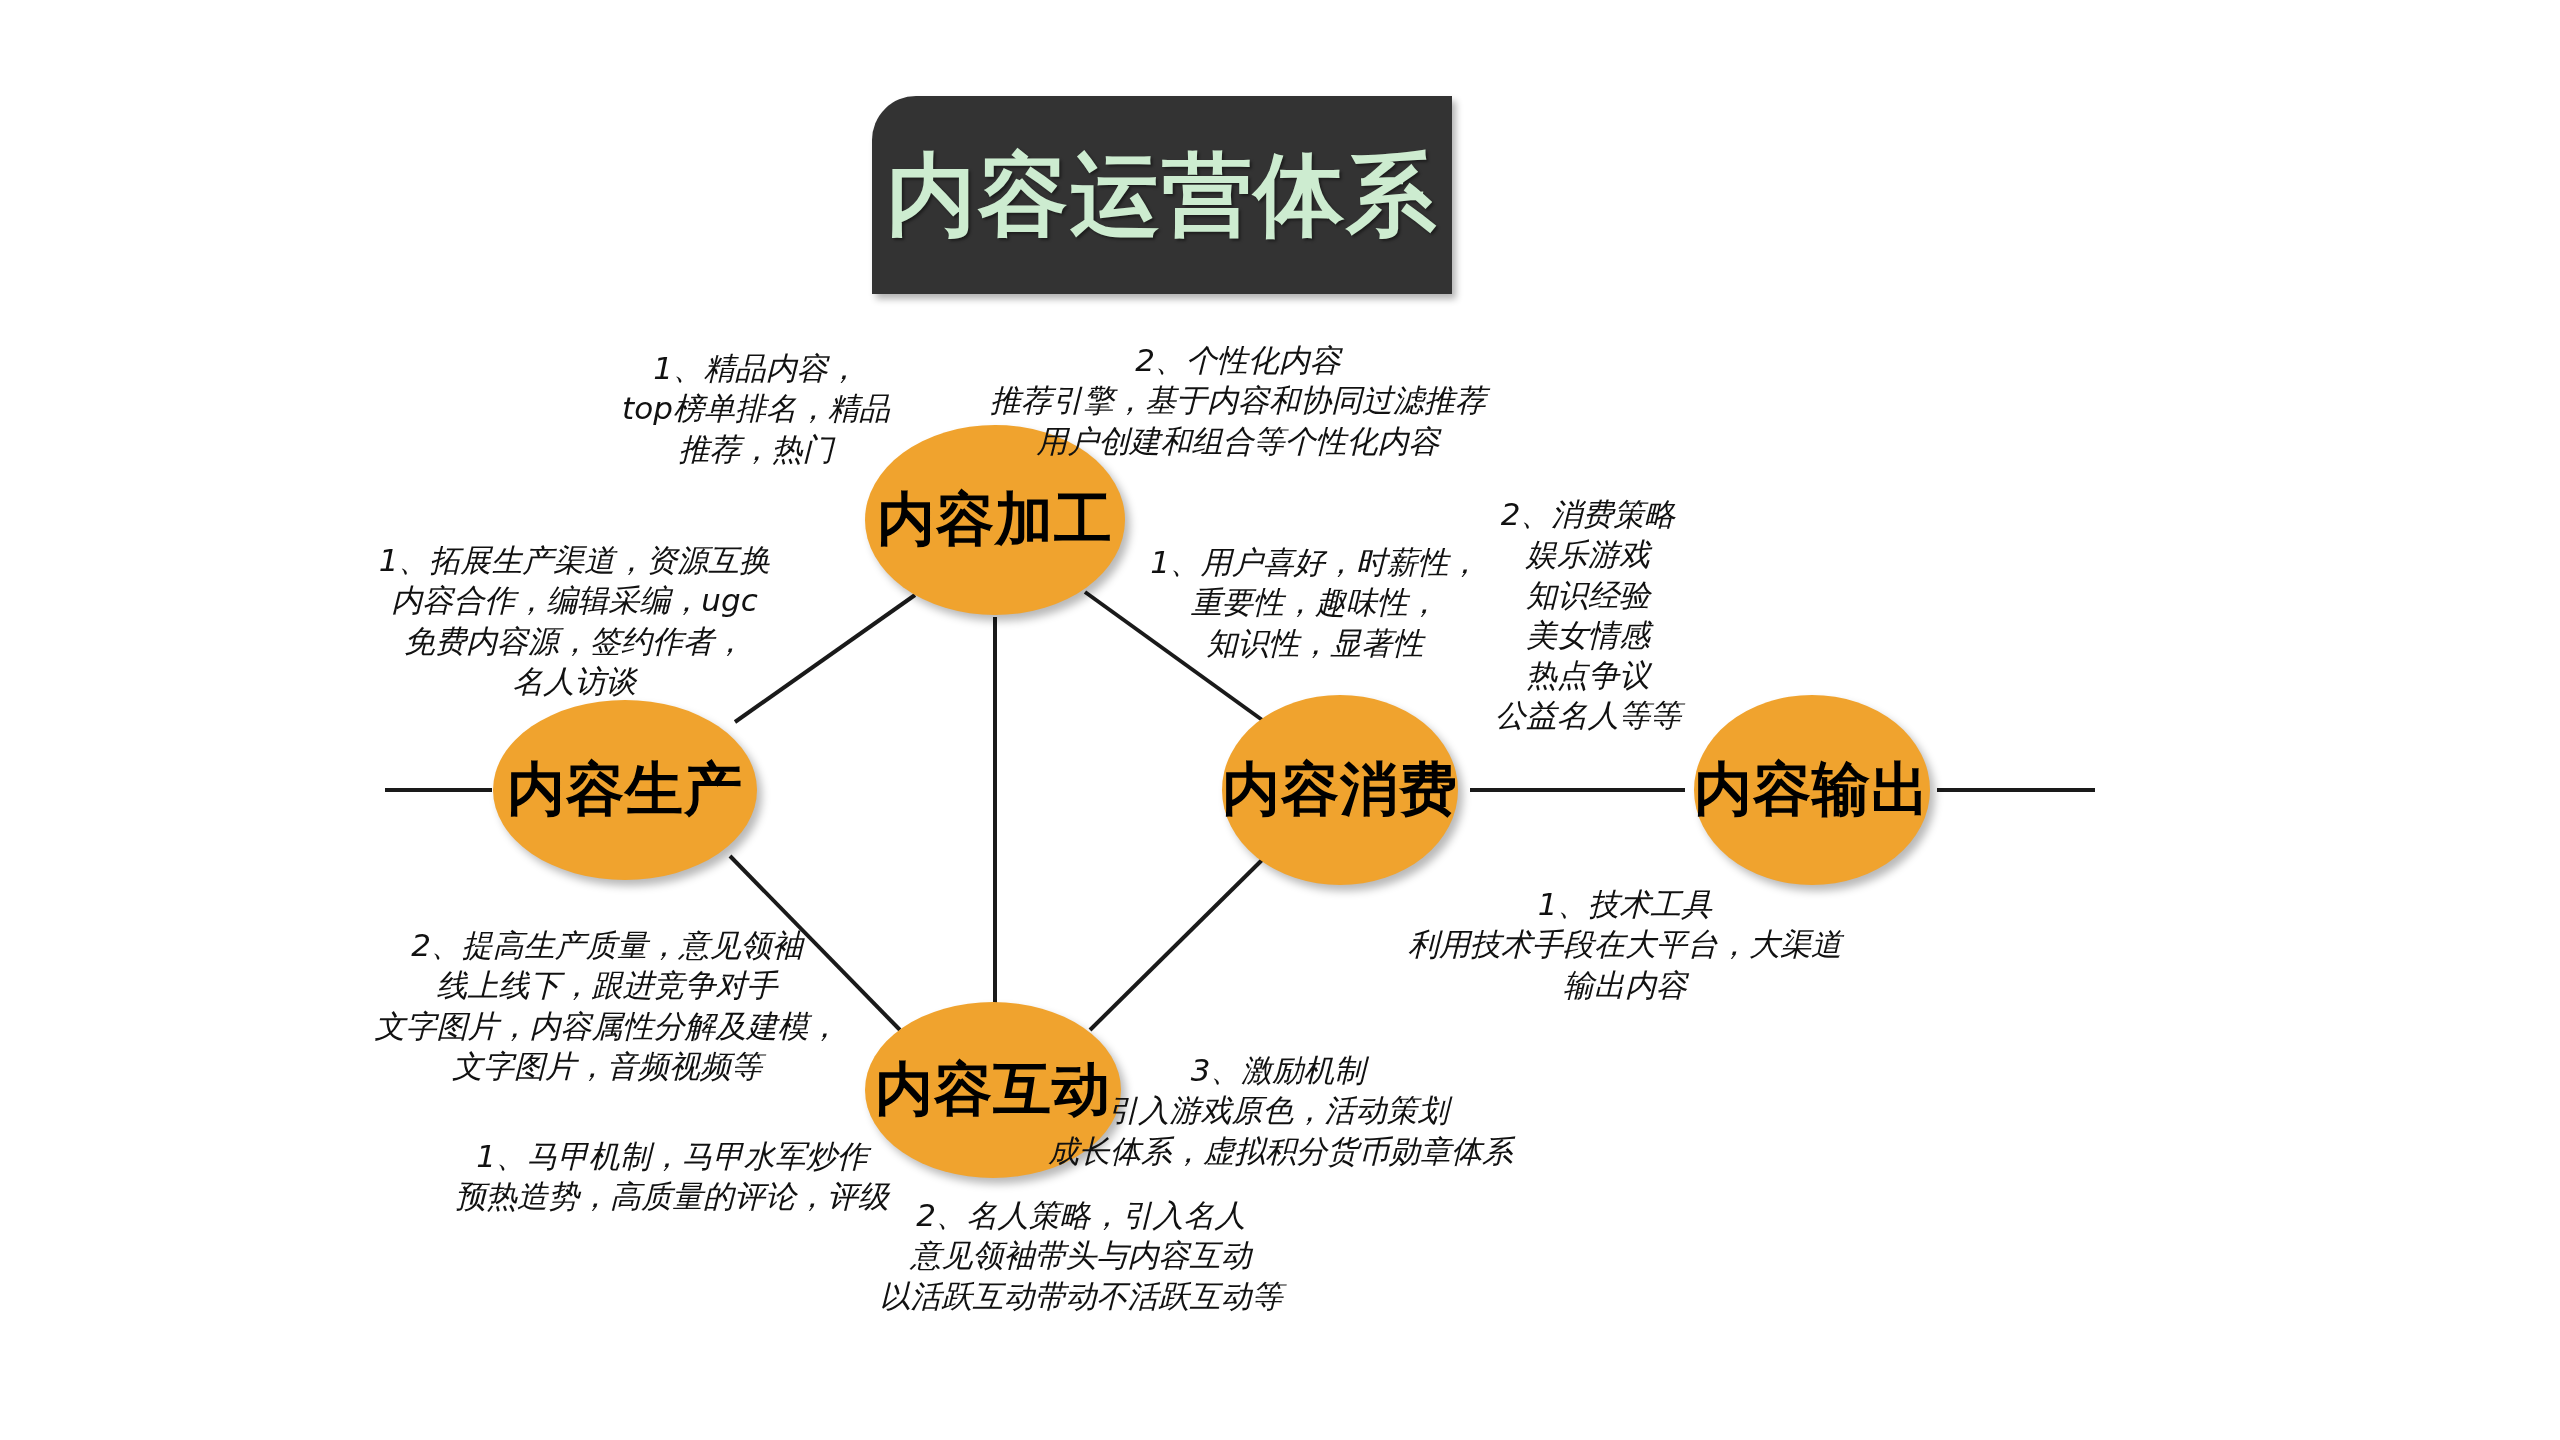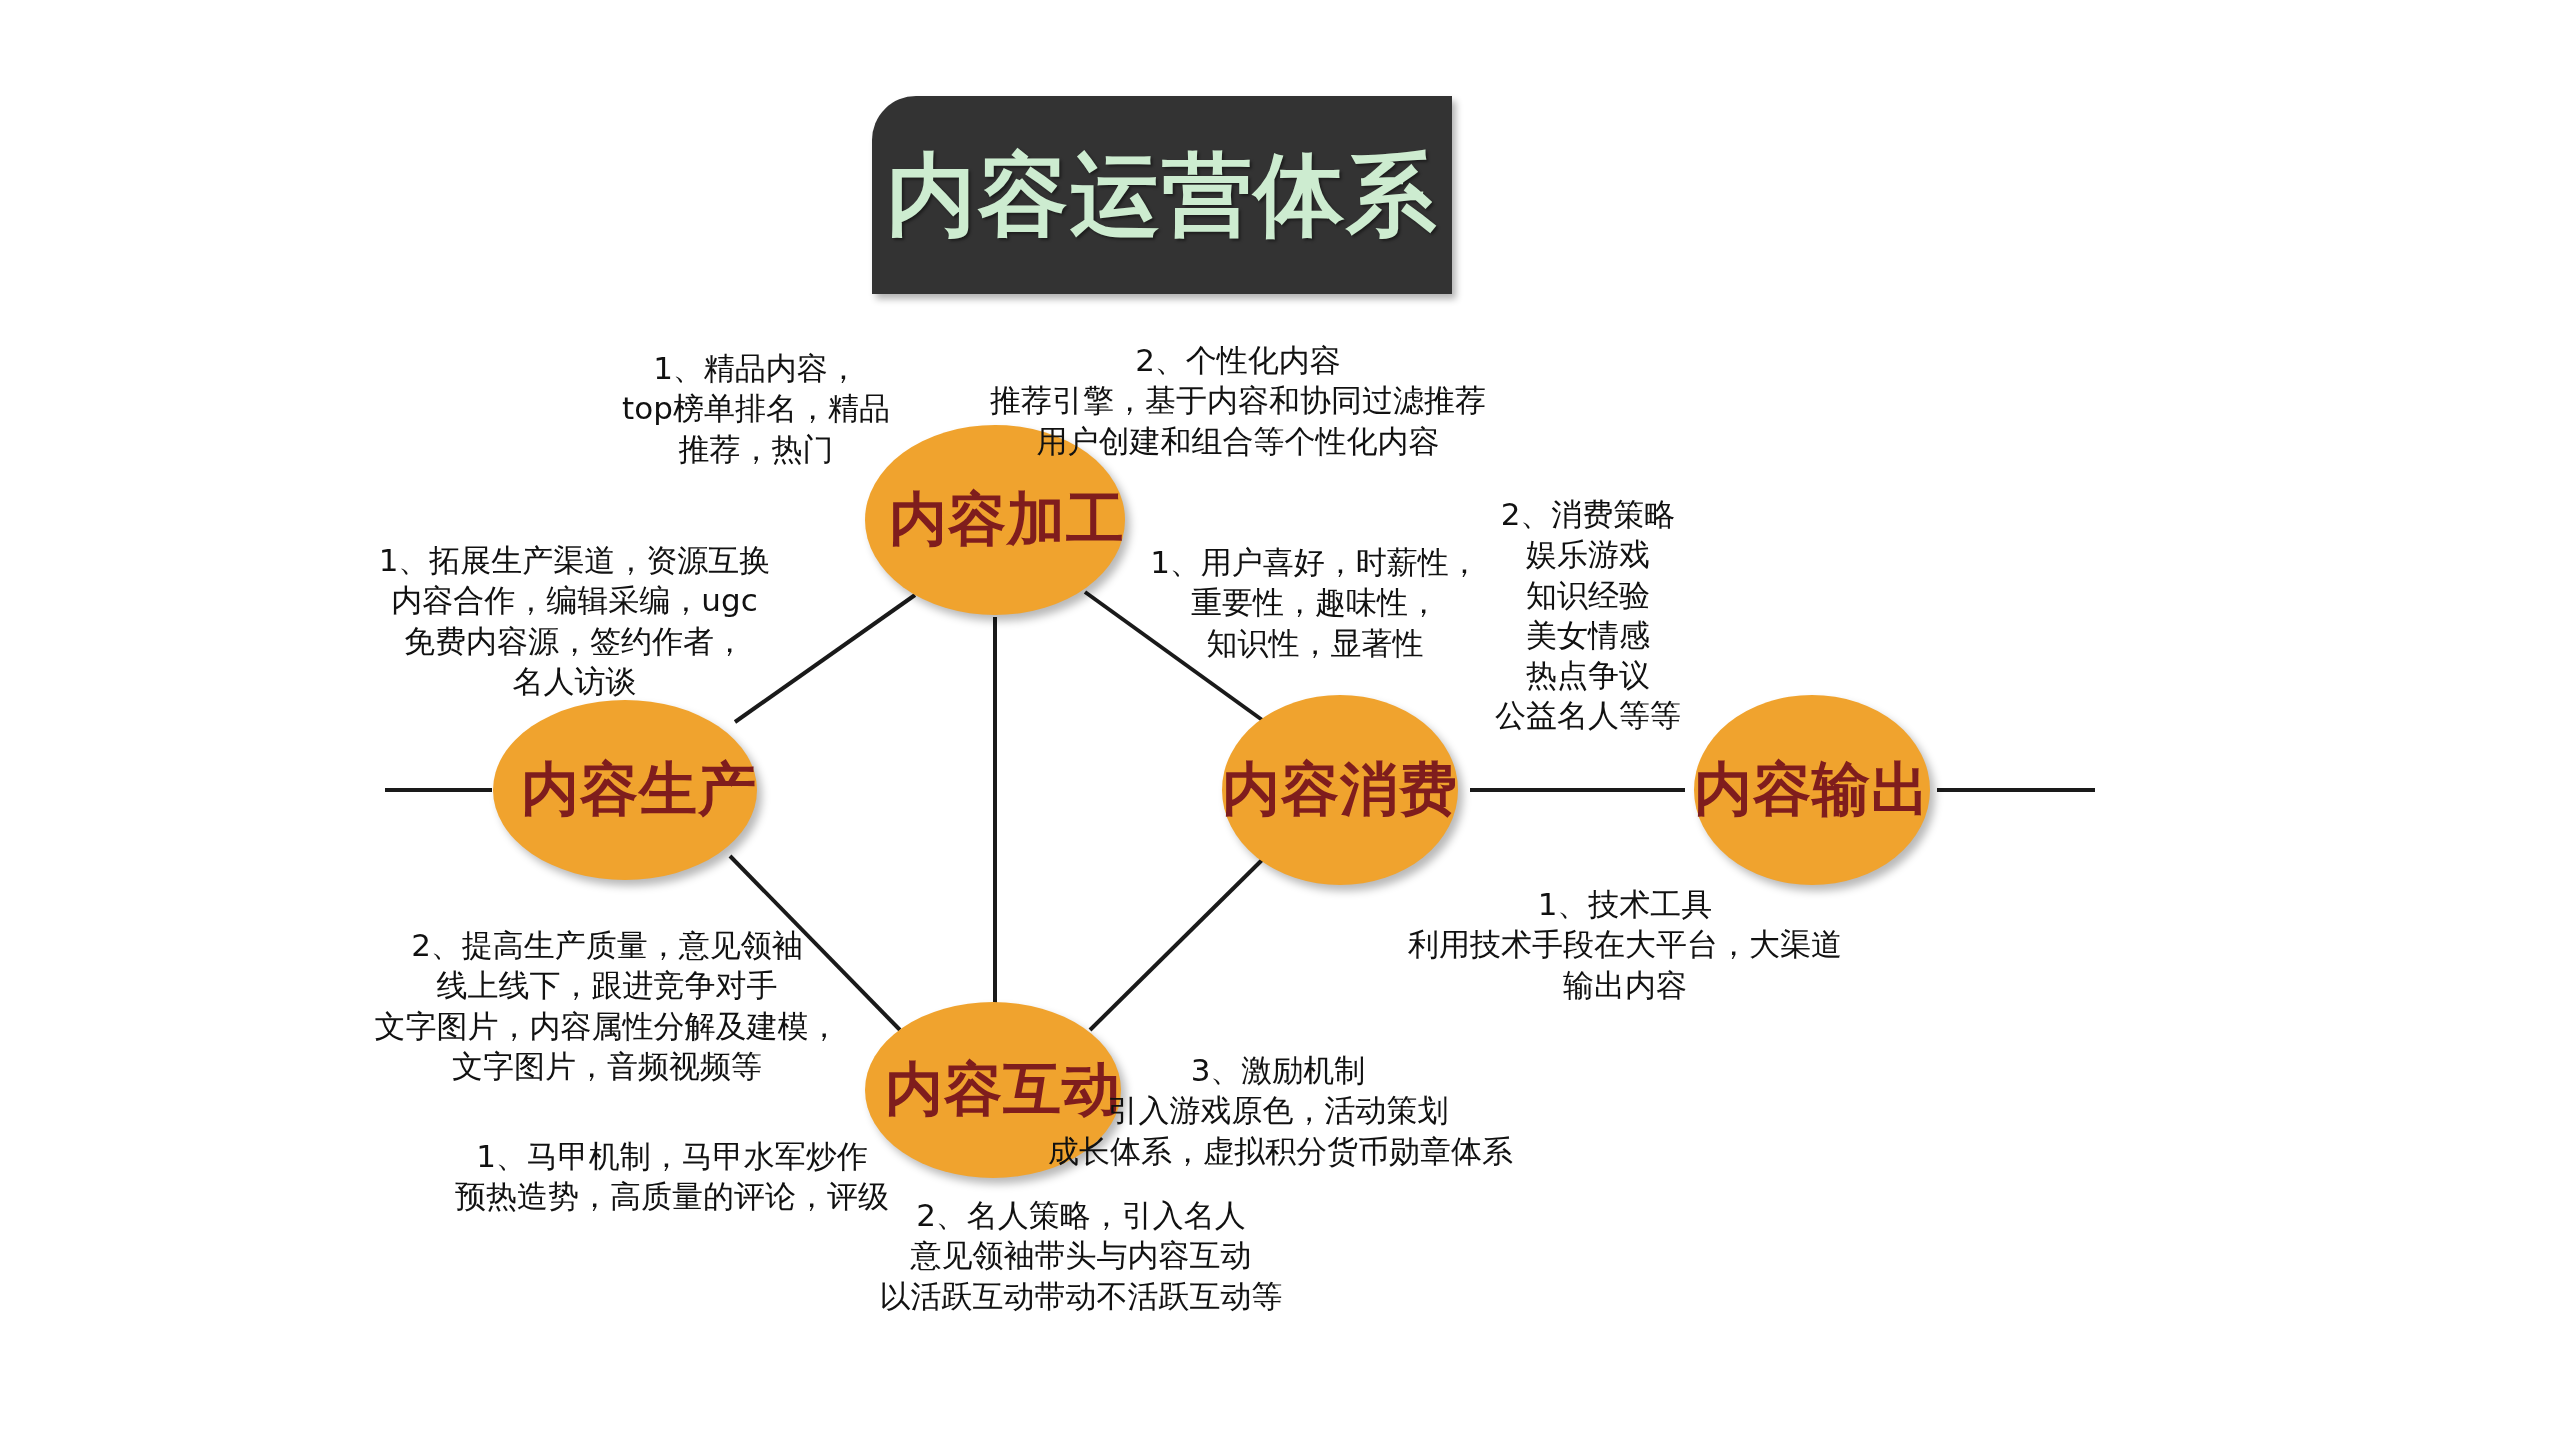--- a/index.html
+++ b/index.html
@@ -34,38 +34,39 @@
 
   
   #links{position:absolute;left:0;top:0;width:2560px;height:1440px;}
 
   
   .node{
     position:absolute;
     background:#f0a32e;
     border-radius:50%;
     box-shadow:5px 6px 8px rgba(0,0,0,.28);
-    display:flex;align-items:center;justify-content:flex-end;
-    color:#7f1d1d;
+    display:flex;align-items:center;justify-content:center;
+    color:#000000;
     font-size:58px;
     font-weight:700;
     letter-spacing:1px;
     white-space:nowrap;
     font-family:"DejaVu Sans","Liberation Sans",sans-serif;
   }
 
   
   .note{
     position:absolute;
     color:#111111;
     font-size:31px;
     line-height:1.30;
     text-align:center;
     white-space:nowrap;
     font-family:"DejaVu Sans","Liberation Sans",sans-serif;
+    font-style:italic;
   }
   .note .ln{display:block;}
 </style>
 </head>
 <body>
 
 <div id="stage">
 
   <div class="title-banner">
     <span>内容运营体系</span>

